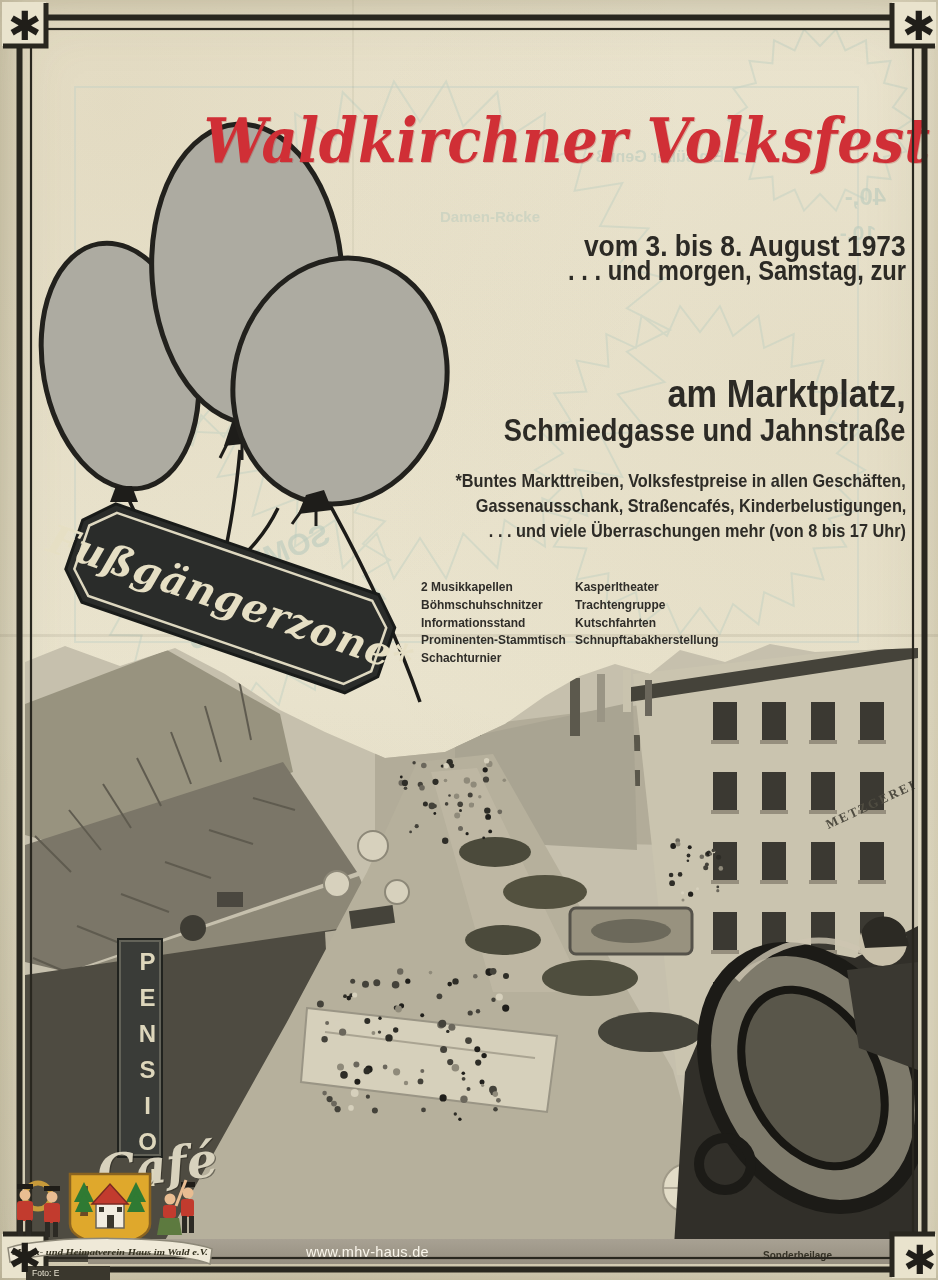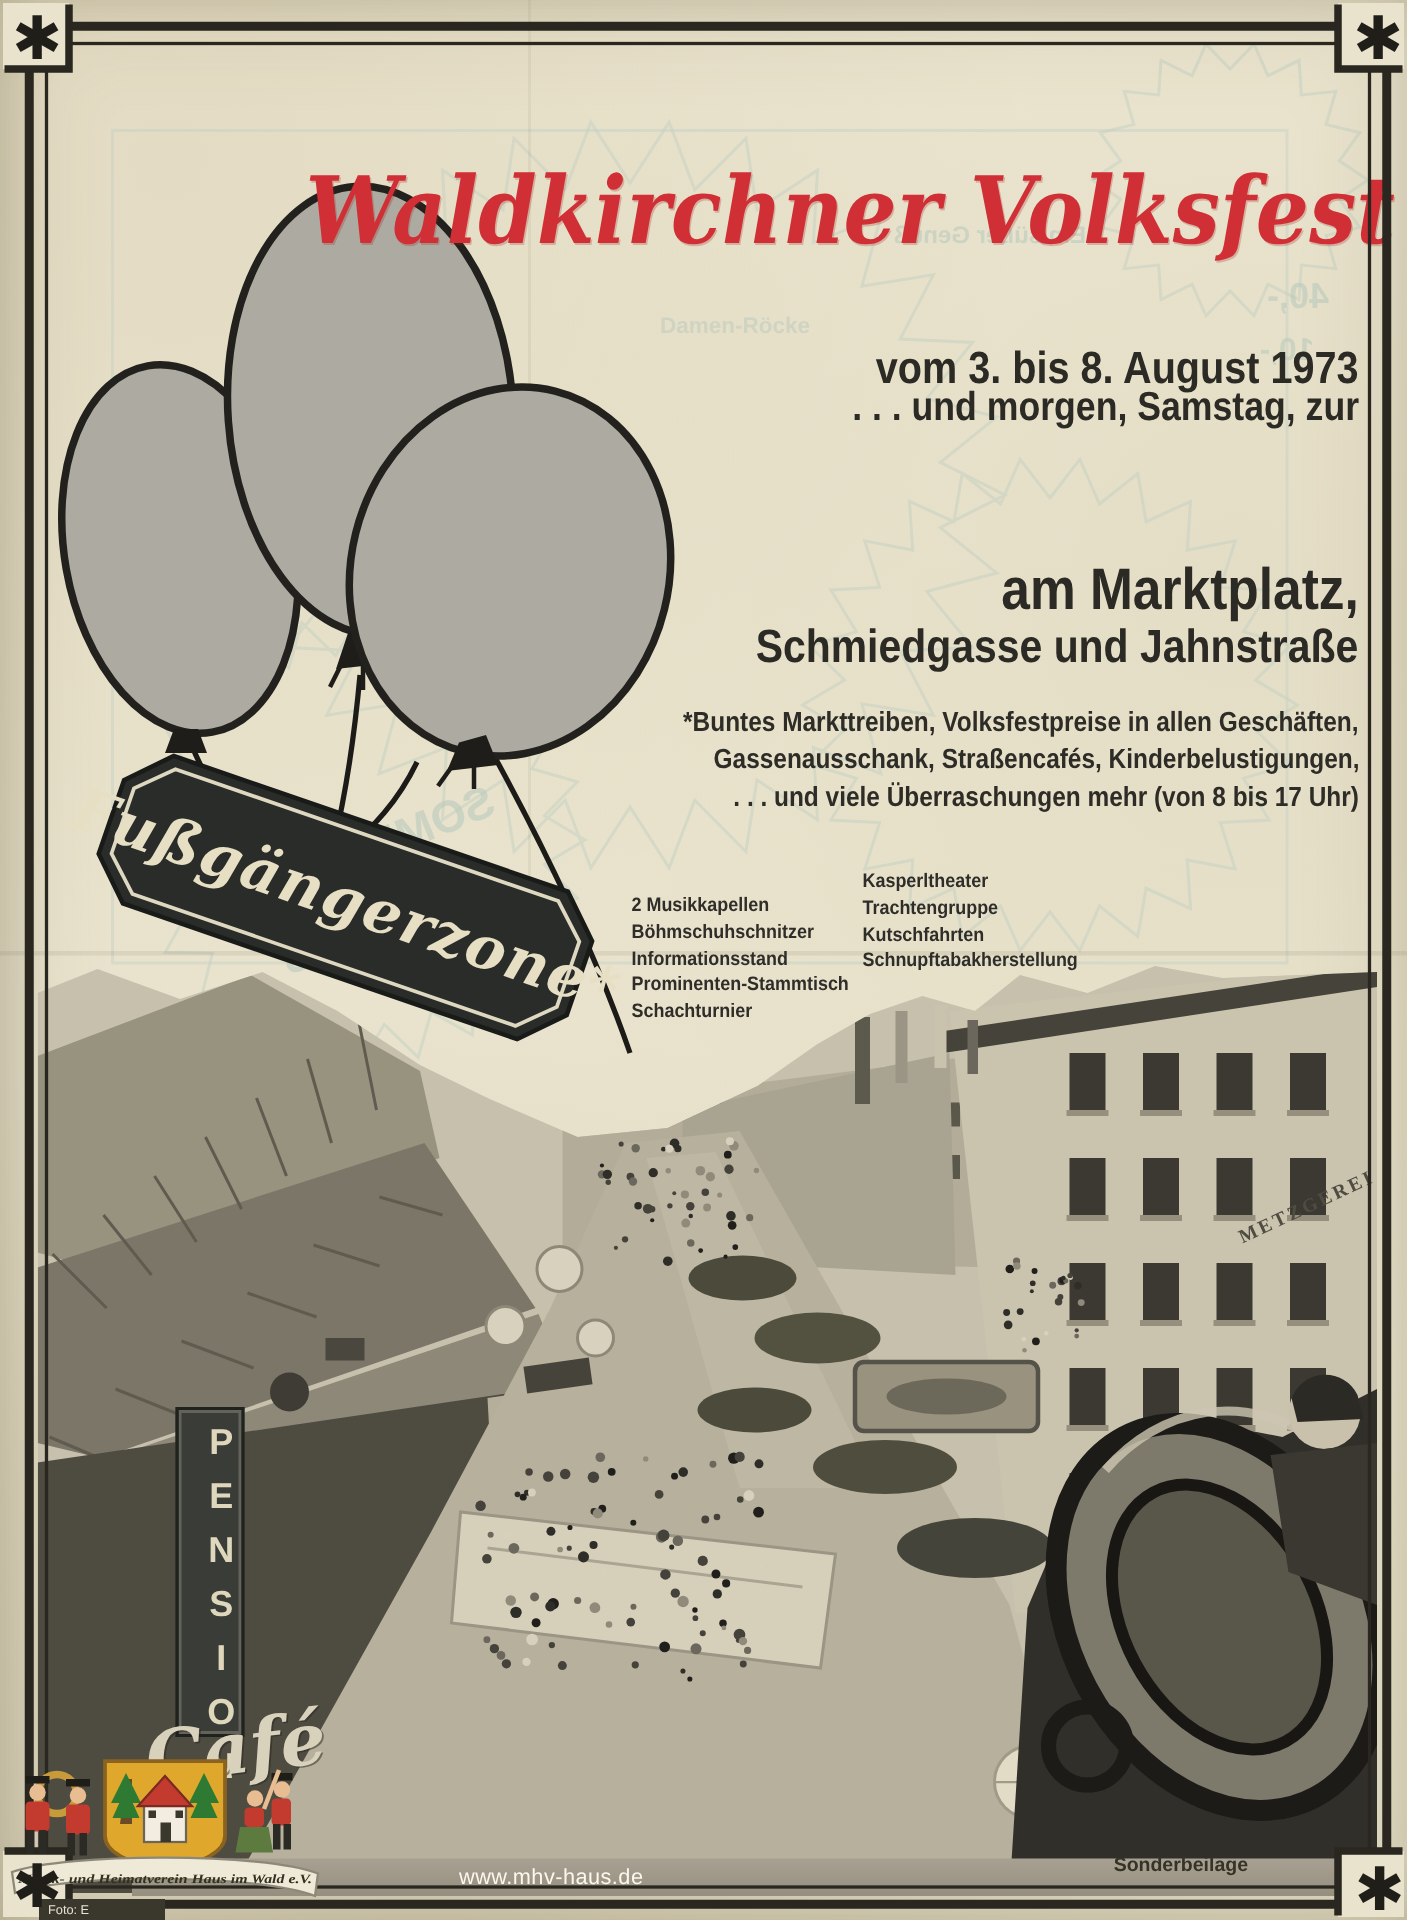--- a/index.html
+++ b/index.html
@@ -27,42 +27,42 @@
   .dateline{top:190px;font-size:30px;font-weight:bold;margin-top:39px;}
   .leadline{top:256px;font-size:27px;font-weight:bold;}
   .headline{top:298px;right:28px;font-size:52px;font-weight:800;color:#d3333a;letter-spacing:.5px;}
   .headline .cond{transform:scaleX(.92);}
   .loc1{top:372px;font-size:39px;font-weight:bold;}
   .loc2{top:413px;font-size:31px;font-weight:bold;}
   .notes{top:468px;font-size:18.5px;font-weight:bold;line-height:25px;color:#2e2c27;}
   .attr{position:absolute;top:578px;font-size:13px;font-weight:bold;line-height:17.8px;
     color:#2f2d29;z-index:3;white-space:nowrap;}
   .attr div{transform:scaleX(.92);transform-origin:0 50%;}
-  #attr-col1{left:421px;margin-top:16px;} #attr-col2{left:575px;}
+  #attr-col1{left:421px;} #attr-col2{left:575px;}
   
   .photo{position:absolute;left:25px;top:640px;width:893px;height:622px;z-index:1;
     clip-path:polygon(0px 22px,40px 6px,95px 26px,150px 8px,200px 34px,255px 70px,300px 92px,
       360px 118px,420px 112px,450px 98px,480px 84px,520px 56px,555px 36px,590px 24px,625px 34px,
       655px 10px,700px 22px,745px 4px,790px 12px,893px 8px,893px 622px,0px 622px);}
   .photo svg{position:absolute;left:0;top:0;}
   .pension{position:absolute;left:92px;top:298px;width:46px;height:220px;background:#3a3c38;
     border:2px solid #20221e;box-shadow:inset 0 0 0 2px rgba(222,215,188,.25);
     color:#ded7bc;font-weight:bold;font-size:24px;letter-spacing:9px;
     writing-mode:vertical-rl;text-orientation:upright;text-align:center;padding-top:8px;box-sizing:border-box;}
   .cafe{position:absolute;left:72px;top:498px;font-family:"DejaVu Serif","Liberation Serif",serif;
     font-style:italic;font-weight:bold;font-size:48px;color:#d8d2bd;transform:rotate(-7deg);
     text-shadow:1px 1px 0 rgba(40,38,30,.5);}
   .metzgerei{position:absolute;left:796px;top:152px;width:120px;font-family:"Liberation Serif",serif;
     font-weight:bold;font-size:13px;letter-spacing:2px;color:#4f4c41;transform:rotate(-25deg);}
   
   .bar{position:absolute;left:88px;top:1239px;width:802px;height:25px;z-index:5;
     background:linear-gradient(180deg,#a8a193,#968f80);display:flex;align-items:center;
     padding:0 58px 0 218px;box-sizing:border-box;justify-content:space-between;}
   .bar .url{font-size:14.5px;color:#fbf7ec;letter-spacing:.3px;}
-  .bar .note{font-size:13px;font-weight:bold;color:#353226;align-self:flex-end;padding-bottom:14px;margin-top:11px;}
+  .bar .note{font-size:10px;font-weight:bold;color:#353226;align-self:flex-end;padding-bottom:3px;margin-top:11px;}
   
   .frame-svg{left:0;top:0;z-index:6;pointer-events:none;}
   .corner-mark{position:absolute;z-index:8;font-family:"DejaVu Sans","Liberation Sans",sans-serif;
     font-size:40px;font-weight:bold;color:#201e19;line-height:1;}
   .cm-tl{left:8px;top:6px;} .cm-tr{left:902px;top:6px;}
   .cm-bl{left:8px;top:1238px;} .cm-br{left:903px;top:1240px;}
   .balloon-svg{left:20px;top:90px;z-index:2;}
   .sign-svg{left:45px;top:495px;z-index:4;}
   .sign-text{font-family:"DejaVu Serif","Liberation Serif",serif;font-style:italic;font-weight:bold;}
   .emblem{position:absolute;left:4px;top:1168px;width:212px;height:112px;z-index:7;}

